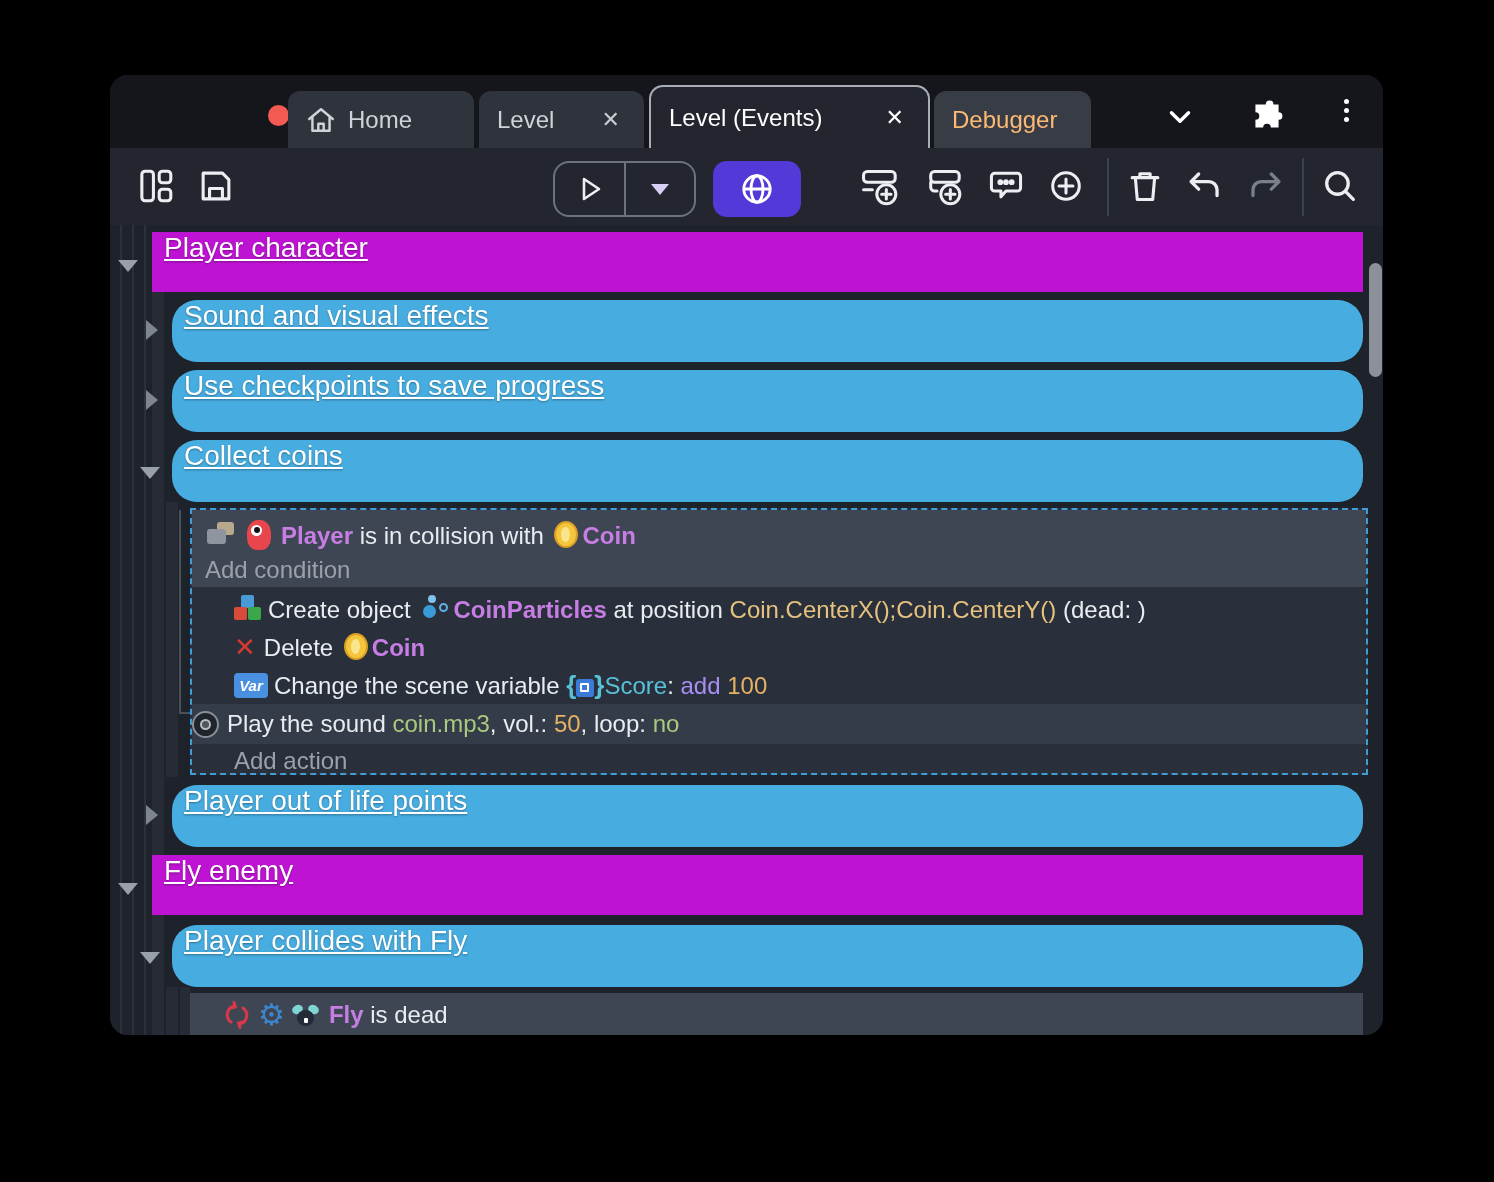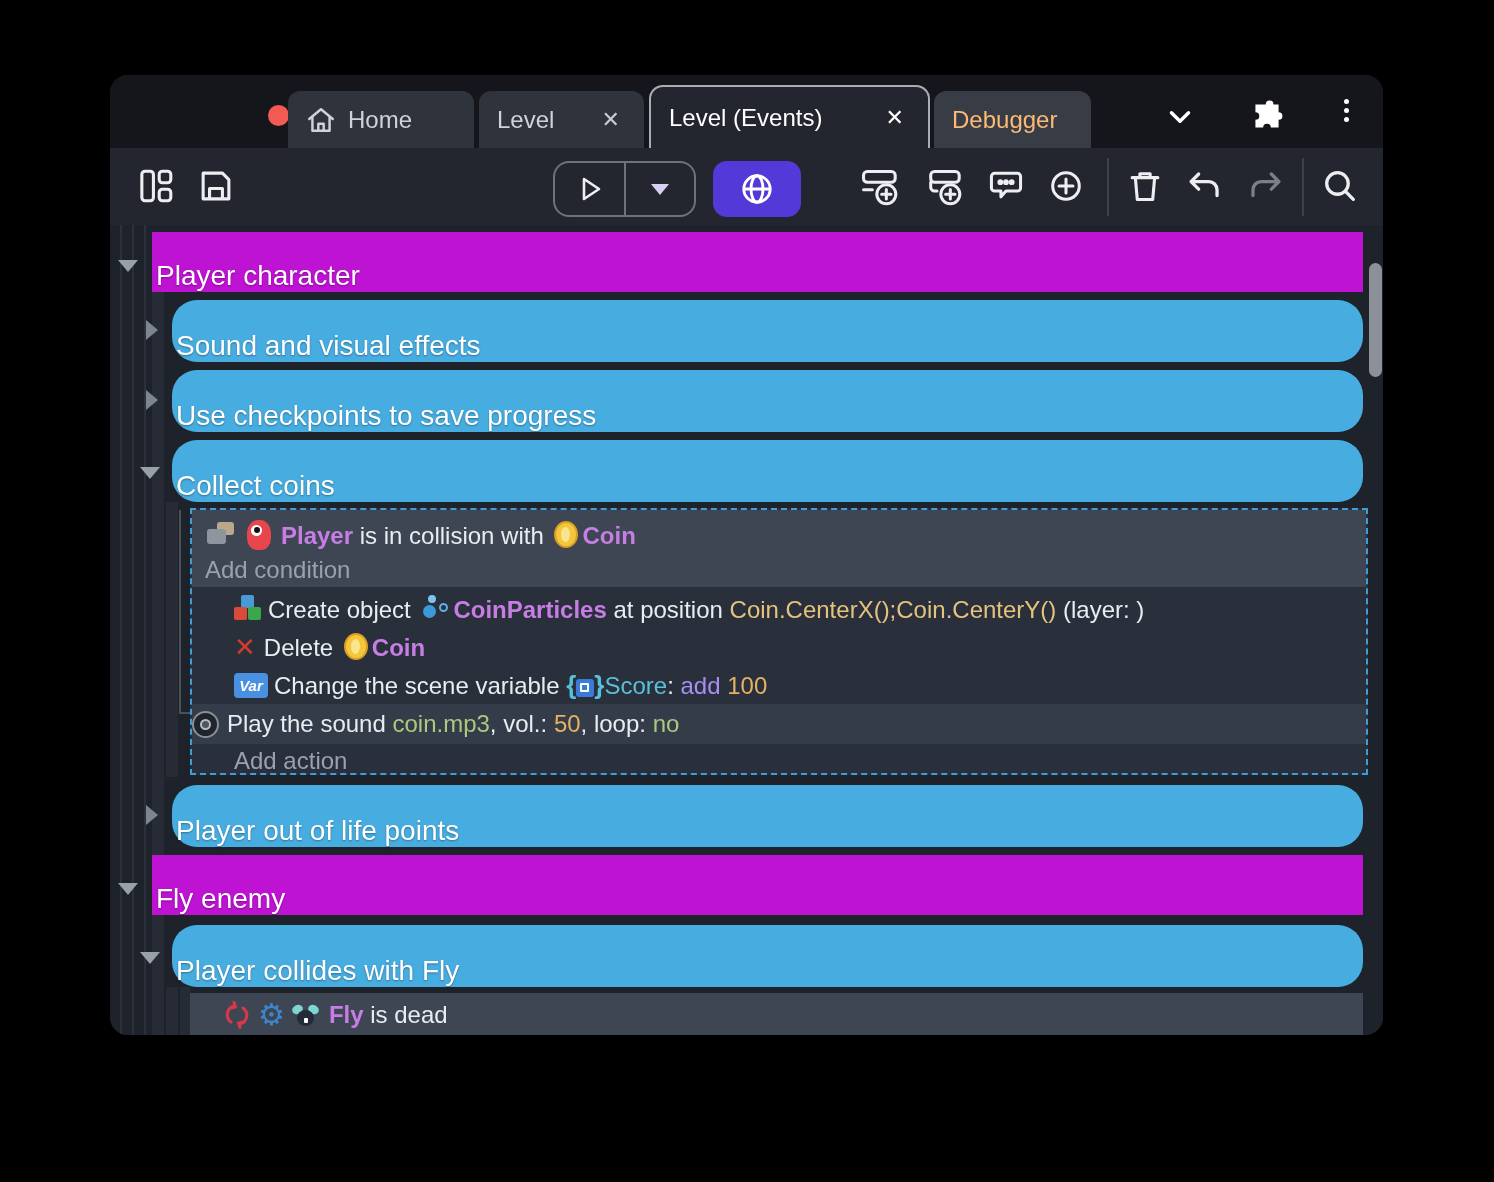--- a/index.html
+++ b/index.html
@@ -26,22 +26,22 @@
   .playhalf{flex:1;display:flex;align-items:center;justify-content:center;}
   .playhalf+.playhalf{border-left:2px solid #6d727b;}
   .caret{width:0;height:0;border-left:9px solid transparent;border-right:9px solid transparent;
     border-top:11px solid #d8d0f4;}
   .globebtn{position:absolute;left:603px;top:13px;width:88px;height:56px;background:#5339d8;
     border-radius:14px;display:flex;align-items:center;justify-content:center;}
   
   .sheet{position:absolute;left:0;top:150px;width:100%;height:810px;background:#1e222a;}
   .gline{position:absolute;top:0;bottom:0;width:2px;background:#2b303a;}
   .rail{position:absolute;background:#262b35;}
-  .groupbar{position:absolute;display:flex;align-items:flex-end;padding-left:4px;box-sizing:border-box;
-    font-size:28px;color:#fff;text-shadow:0 1px 2px rgba(0,0,0,.35);}
+  .groupbar{position:absolute;display:flex;align-items:flex-start;padding-left:12px;box-sizing:border-box;
+    font-size:28px;color:#fff;text-shadow:0 1px 2px rgba(0,0,0,.35);text-decoration:underline;}
   .g-magenta{background:#bf13d4;}
   .g-blue{background:#47ade0;border-radius:25px;}
   .tri-down{position:absolute;width:0;height:0;border-left:10px solid transparent;
     border-right:10px solid transparent;border-top:12px solid #9aa0a8;}
   .tri-right{position:absolute;width:0;height:0;border-top:10px solid transparent;
     border-bottom:10px solid transparent;border-left:12px solid #7f858e;}
   .lguide{position:absolute;border-left:2px solid #4a5159;border-bottom:2px solid #4a5159;}
   .scrollbar{position:absolute;width:13px;border-radius:7px;background:#8b9099;}
   
   .sel-event{position:absolute;border:2px dashed #3f9ed8;box-sizing:border-box;background:#2a303b;}
@@ -289,21 +289,21 @@
       <div class="evrow addlink" style="top:44px;height:32px;padding-left:13px">
         <span>Add condition</span>
       </div>
 
       <div class="evrow" style="top:80px;height:38px;padding-left:42px">
         <span class="cubes-ic ic">
             <span class="cb"></span>
             <span class="cr"></span>
             <span class="cg"></span>
           </span>
-        <span class="t"><span>Create object </span><span class="part-ic"><span class="p1"></span><span class="p2"></span><span class="p3"></span></span><span class="obj">CoinParticles</span><span> at position </span><span class="expr">Coin.CenterX();Coin.CenterY()</span><span> (layer: )</span></span>
+        <span class="t"><span>Create object </span><span class="part-ic"><span class="p1"></span><span class="p2"></span><span class="p3"></span></span><span class="obj">CoinParticles</span><span> at position </span><span class="expr">Coin.CenterX();Coin.CenterY()</span><span> (dead: )</span></span>
       </div>
 
       <div class="evrow" style="top:118px;height:38px;padding-left:42px">
         <span class="del-ic ic">✕</span>
         <span class="t"><span>Delete </span><span class="coin-ic"><i></i></span><span class="obj">Coin</span></span>
       </div>
 
       <div class="evrow" style="top:156px;height:38px;padding-left:42px">
         <span class="var-ic ic">Var</span>
         <span class="t"><span>Change the scene variable </span><span class="brace">{</span><span class="vsq"><i></i></span><span class="brace">}</span><span class="varname">Score</span><span>: </span><span class="op">add</span><span class="num"> 100</span></span>

